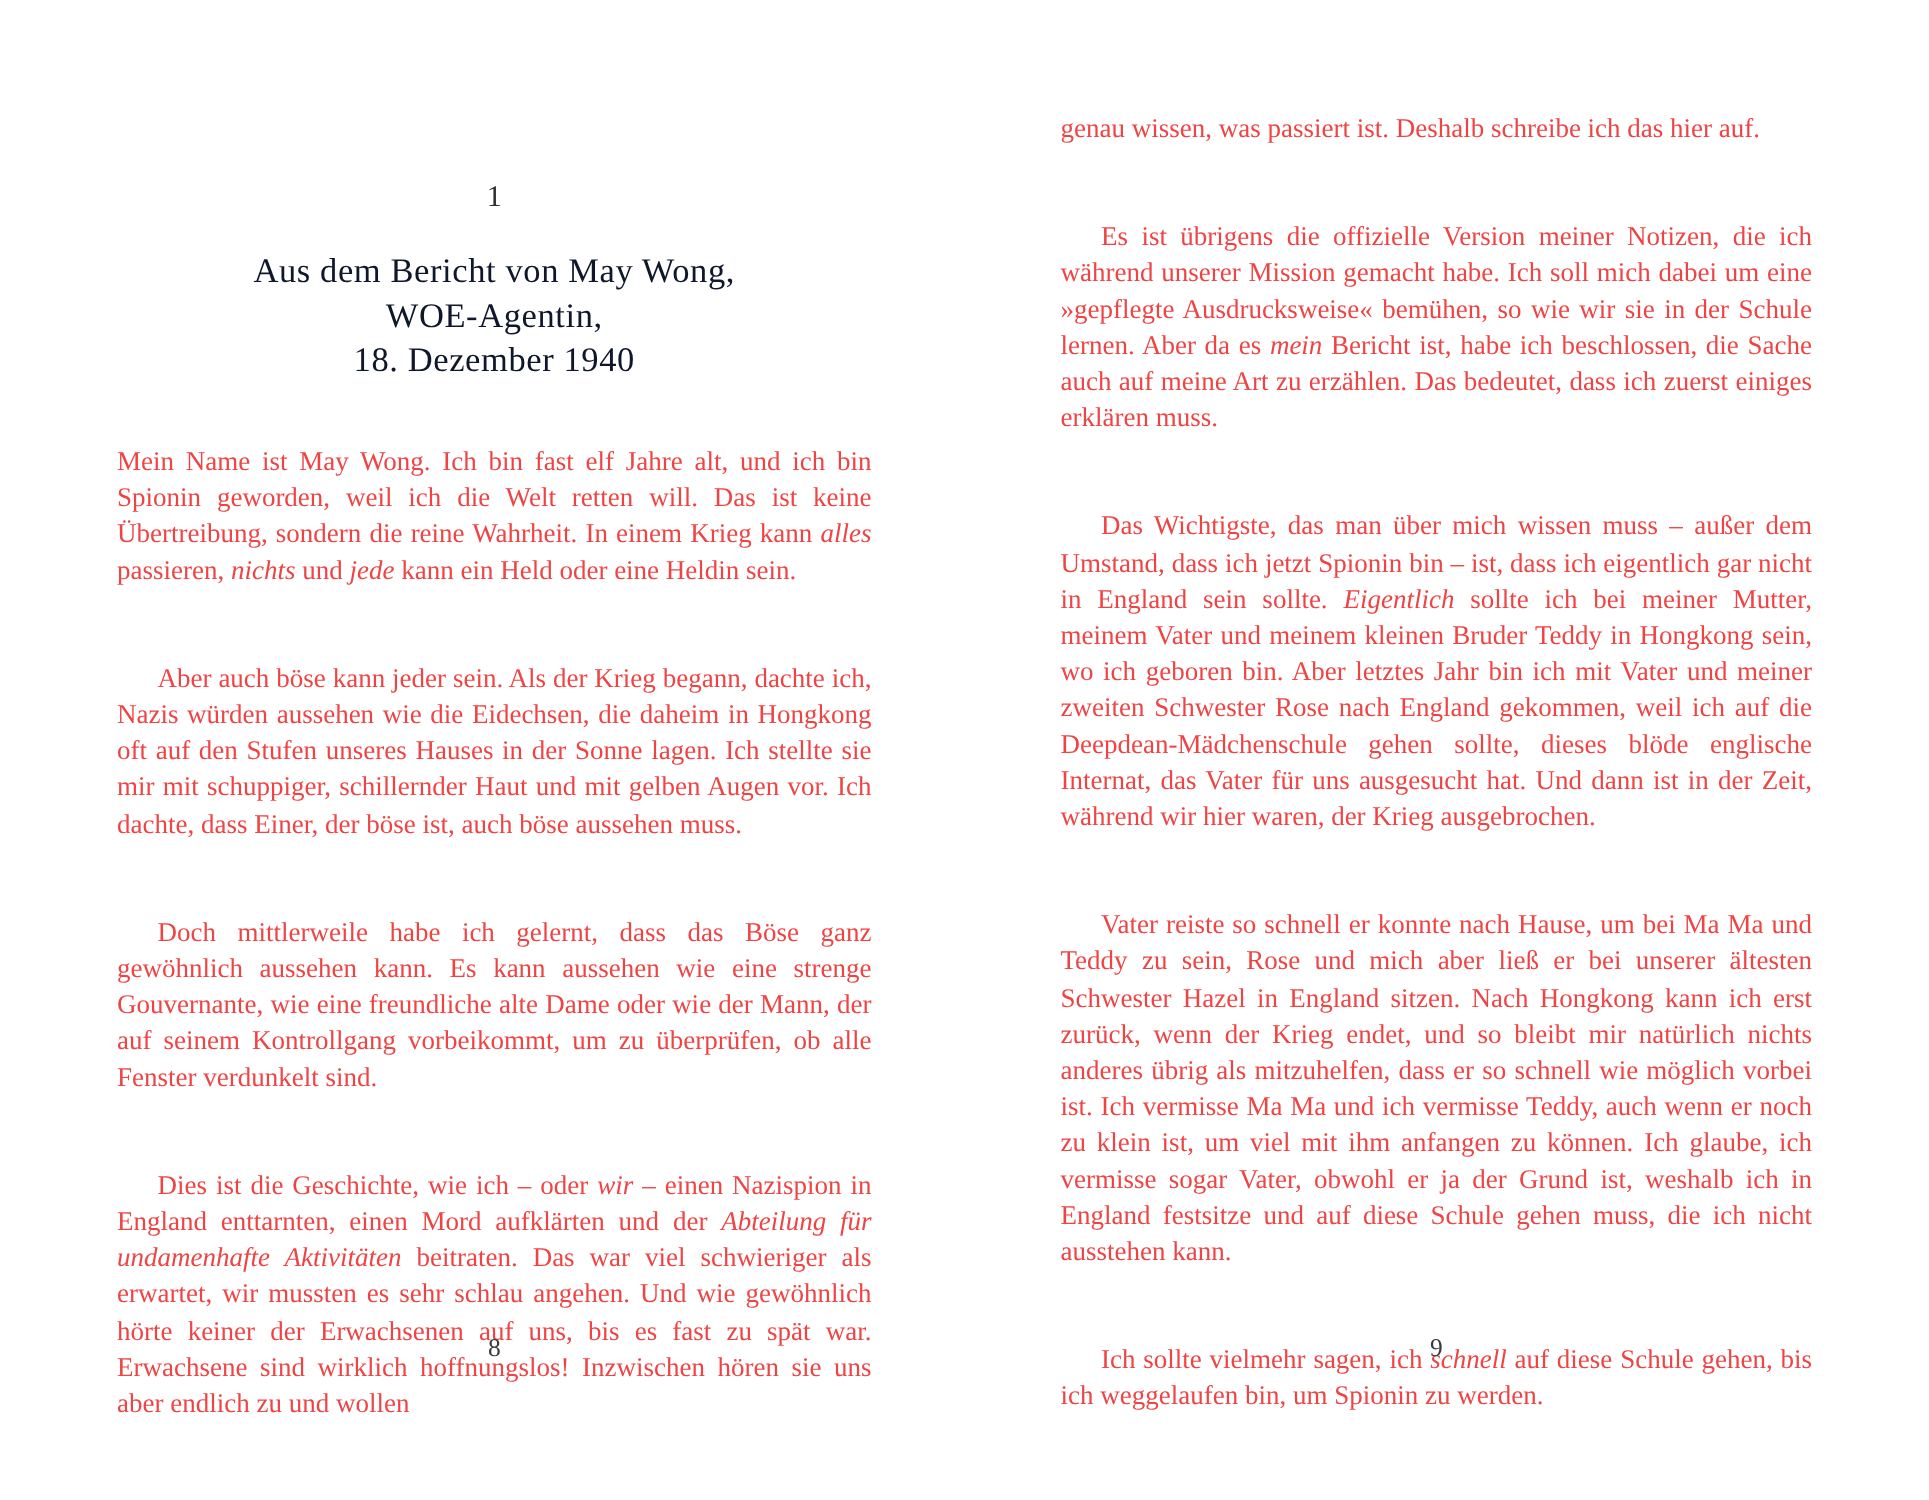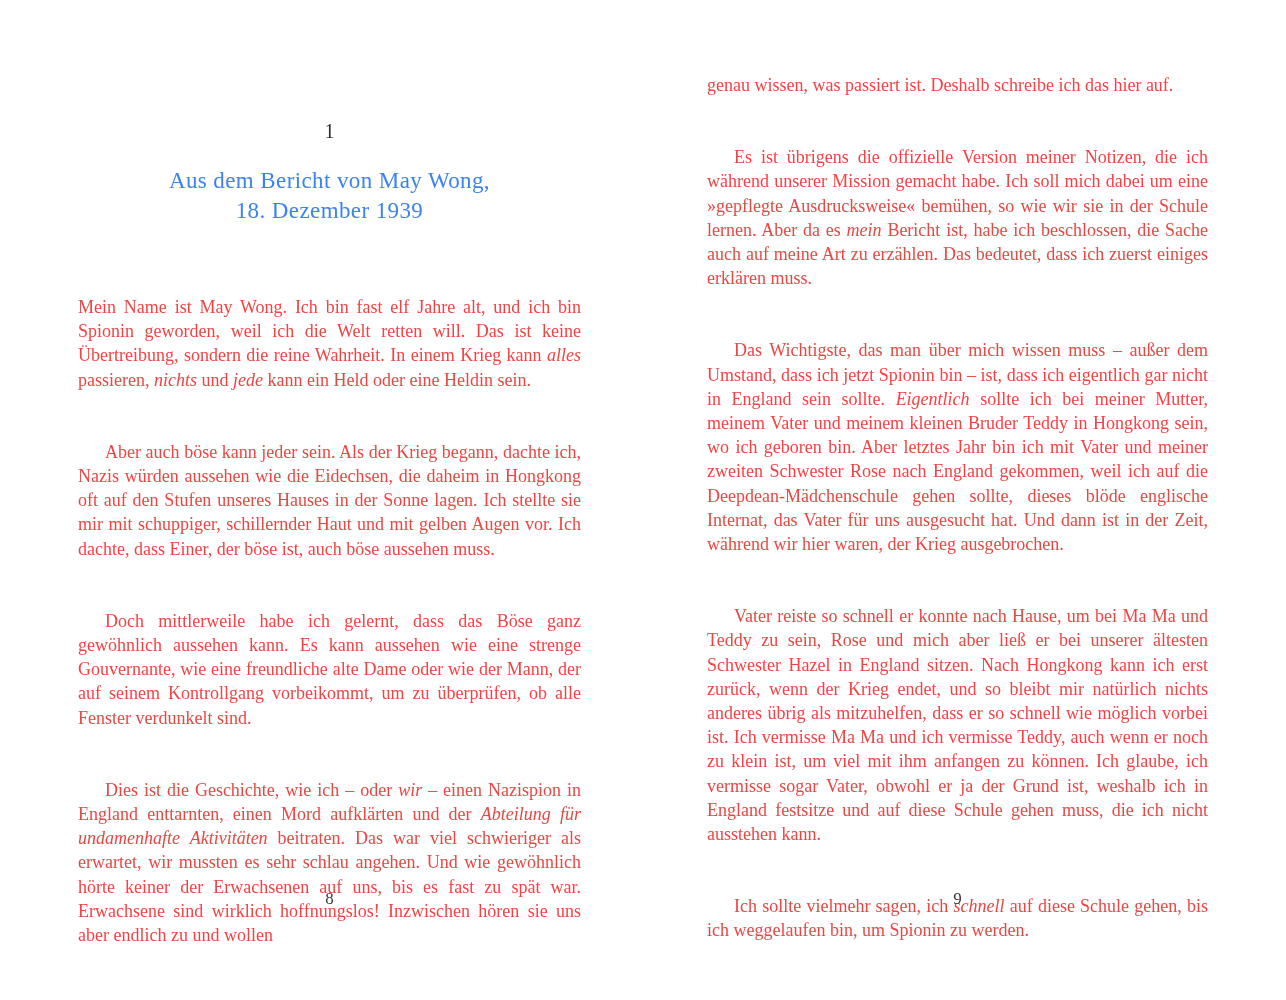--- a/index.html
+++ b/index.html
@@ -15,21 +15,21 @@
   #left-page  { left: 78px;  width: 503px; }
   #right-page { left: 707px; width: 501px; }
 
   .chapter-number {
     position: absolute; top: 120px; left: 0; right: 0;
     text-align: center; font-size: 20px; color: #2e2e2e;
   }
   .chapter-heading {
     position: absolute; top: 166px; left: 0; right: 0;
     text-align: center; font-size: 23px; line-height: 29.5px;
-    color: #3b82f6; letter-spacing: 0.4px;
+    color: #0f172a; letter-spacing: 0.4px;
   }
   .body-text {
     position: absolute; left: 0; right: 0;
     font-size: 18px; line-height: 24.2px;
     text-align: justify; hyphens: none;
     color: #ef4444;
   }
   #left-body  { top: 295px; }
   #right-body { top: 73px; }
   .par { margin: 0; padding: 0; }
@@ -40,21 +40,22 @@
     text-align: center; font-size: 17px; color: #3a3a3a;
   }
 </style>
 </head>
 <body>
 
 <div class="page" id="left-page">
   <div class="chapter-number">1</div>
   <div class="chapter-heading">
     <div>Aus dem Bericht von May Wong,</div>
-    <div>18. Dezember 1939</div>
+    <div>WOE-Agentin,</div>
+    <div>18. Dezember 1940</div>
   </div>
   <div class="body-text" id="left-body">
       <p class="par"><span>Mein Name ist May Wong. Ich bin fast elf Jahre alt, und ich bin Spionin geworden, weil ich die Welt retten will. Das ist keine Übertreibung, sondern die reine Wahrheit. In einem Krieg kann </span><em>alles</em><span> passieren, </span><em>nichts</em><span> und </span><em>jede</em><span> kann ein Held oder eine Heldin sein.</span></p>
       <p class="par indent"><span>Aber auch böse kann jeder sein. Als der Krieg begann, dachte ich, Nazis würden aussehen wie die Eidechsen, die daheim in Hongkong oft auf den Stufen unseres Hauses in der Sonne lagen. Ich stellte sie mir mit schuppiger, schillernder Haut und mit gelben Augen vor. Ich dachte, dass Einer, der böse ist, auch böse aussehen muss.</span></p>
       <p class="par indent"><span>Doch mittlerweile habe ich gelernt, dass das Böse ganz gewöhnlich aussehen kann. Es kann aussehen wie eine strenge Gouvernante, wie eine freundliche alte Dame oder wie der Mann, der auf seinem Kontrollgang vorbeikommt, um zu überprüfen, ob alle Fenster verdunkelt sind.</span></p>
       <p class="par indent"><span>Dies ist die Geschichte, wie ich – oder </span><em>wir</em><span> – einen Nazispion in England enttarnten, einen Mord aufklärten und der </span><em>Abteilung für undamenhafte Aktivitäten</em><span> beitraten. Das war viel schwieriger als erwartet, wir mussten es sehr schlau angehen. Und wie gewöhnlich hörte keiner der Erwachsenen auf uns, bis es fast zu spät war. Erwachsene sind wirklich hoffnungslos! Inzwischen hören sie uns aber endlich zu und wollen</span></p>
     </div>
   <div class="page-number">8</div>
 </div>
 

